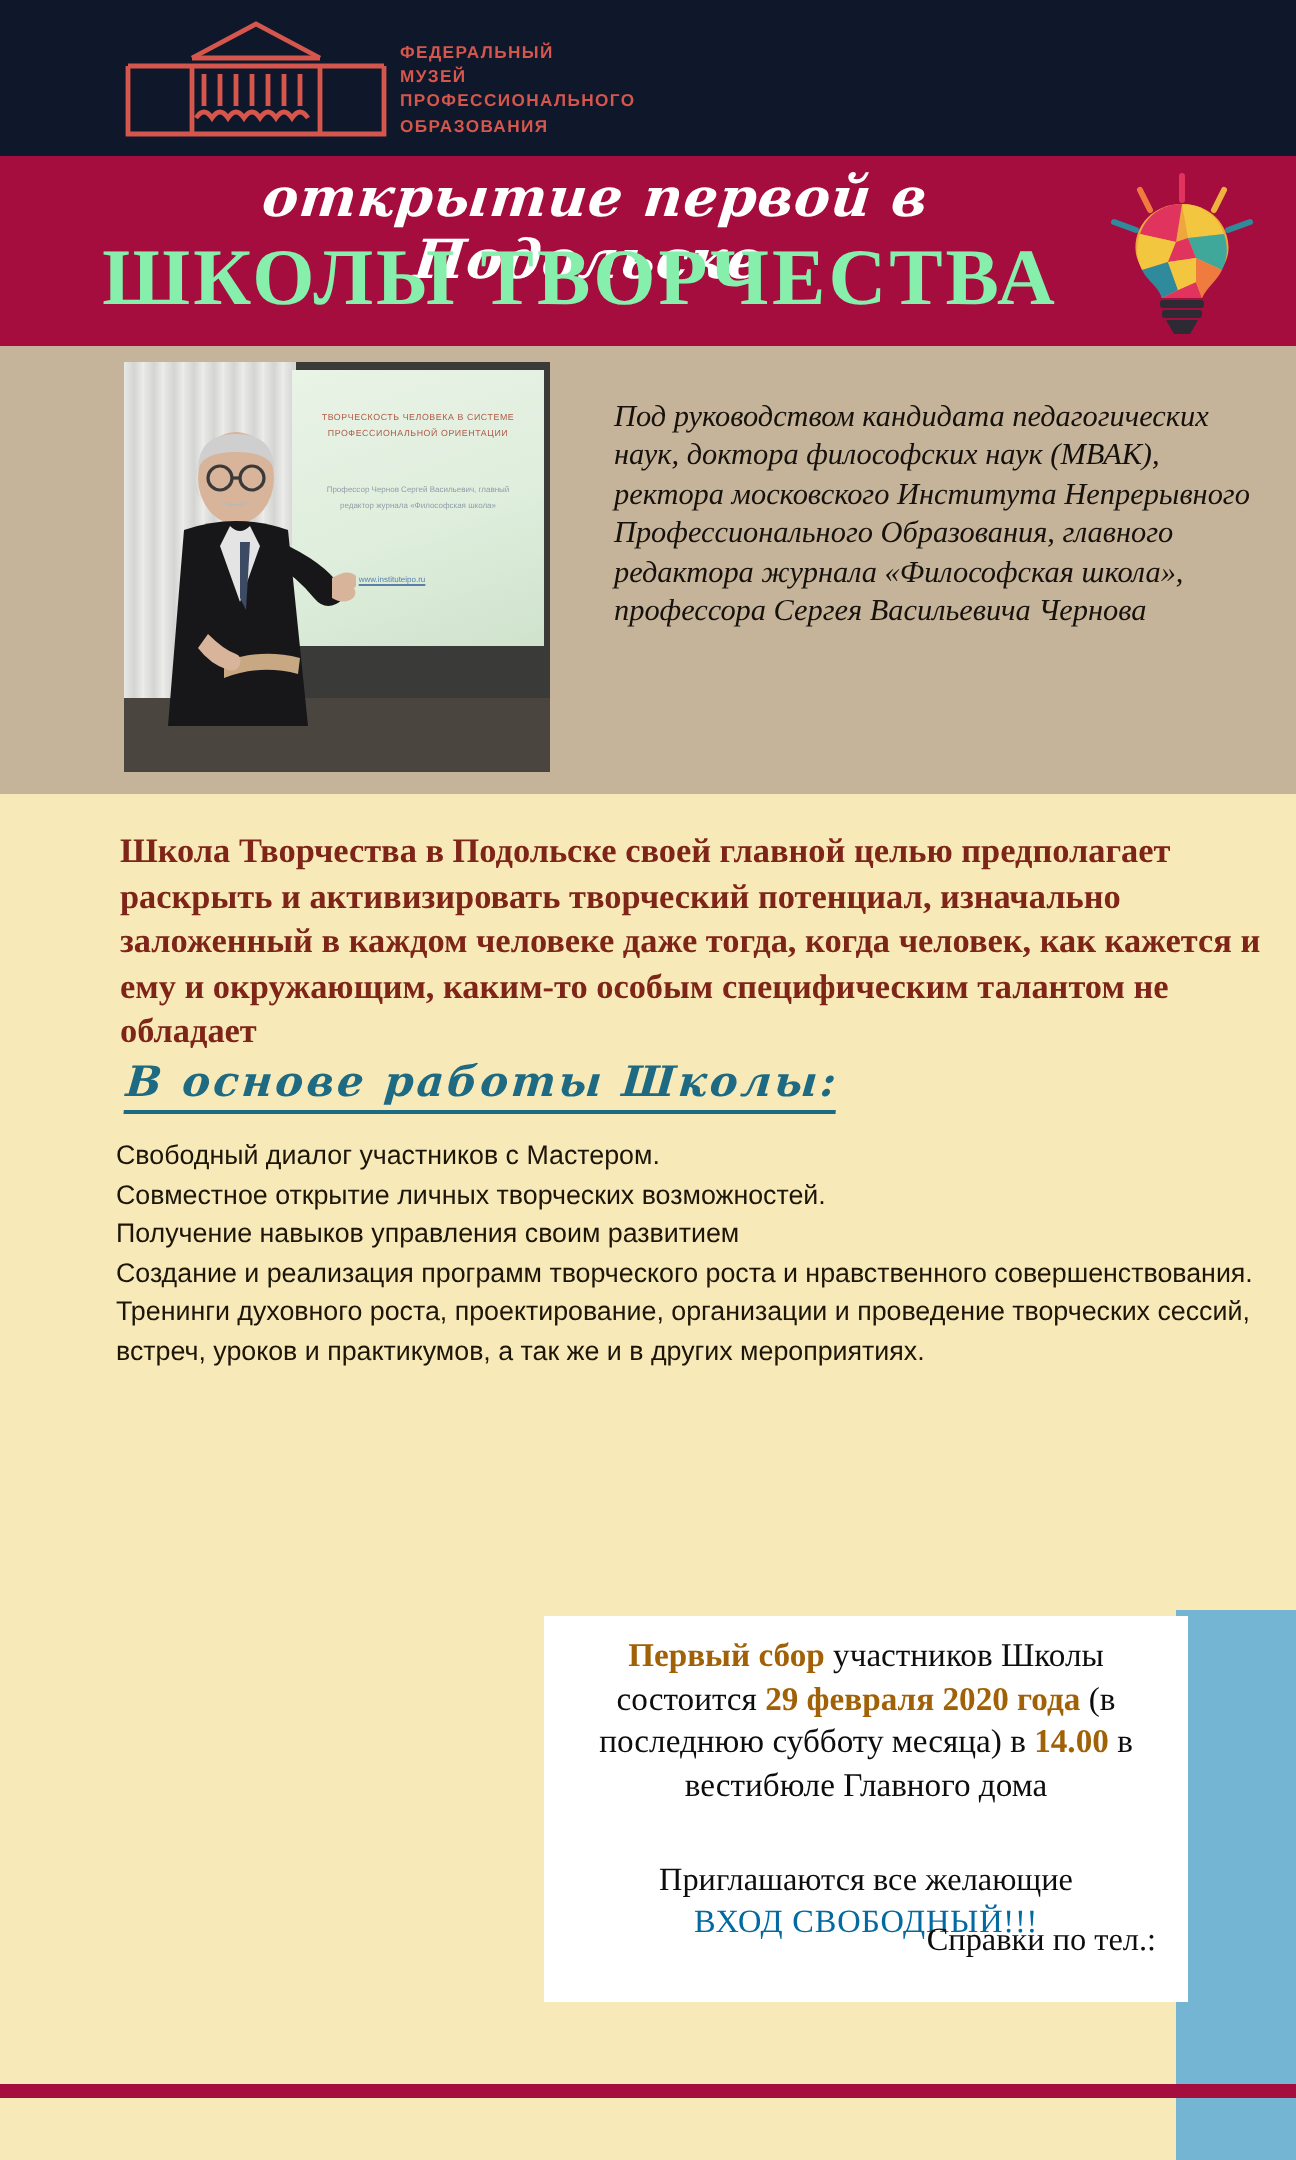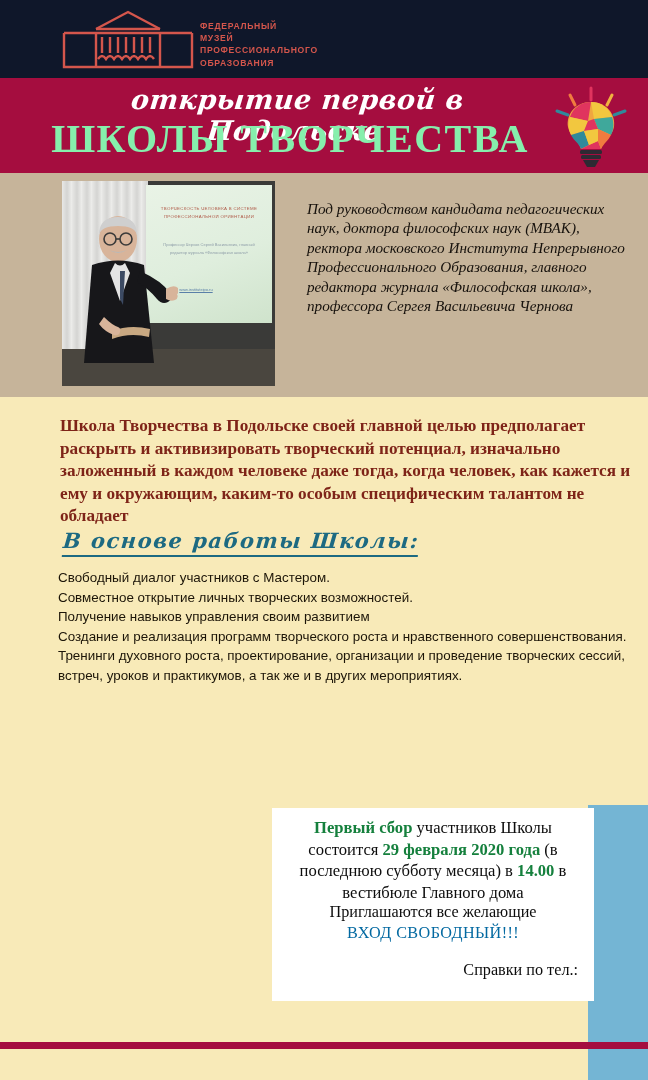--- a/index.html
+++ b/index.html
@@ -230,26 +230,26 @@
     position: absolute;
     left: 6px; top: 9px;
     width: 310px;
     text-align: center;
     font-family: "Liberation Serif", serif;
     font-size: 16.6px;
     line-height: 21.6px;
     color: #0d0d0d;
   }
   .announce-main .hl {
-    color: #15803d;
+    color: #a16207;
     font-weight: bold;
   }
   .announce-open {
     position: absolute;
-    left: 6px; top: 94px;
+    left: 6px; top: 122px;
     width: 310px;
     text-align: center;
     font-family: "Liberation Serif", serif;
     font-size: 16.2px;
     line-height: 21px;
     color: #0d0d0d;
   }
   .announce-open .free {
     color: #0369a1;
     letter-spacing: 0.4px;

